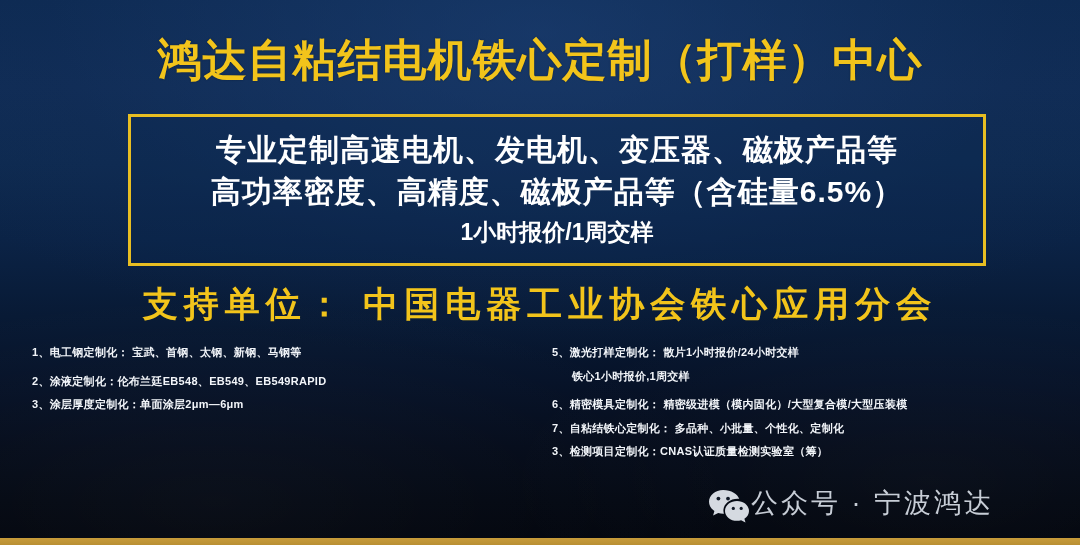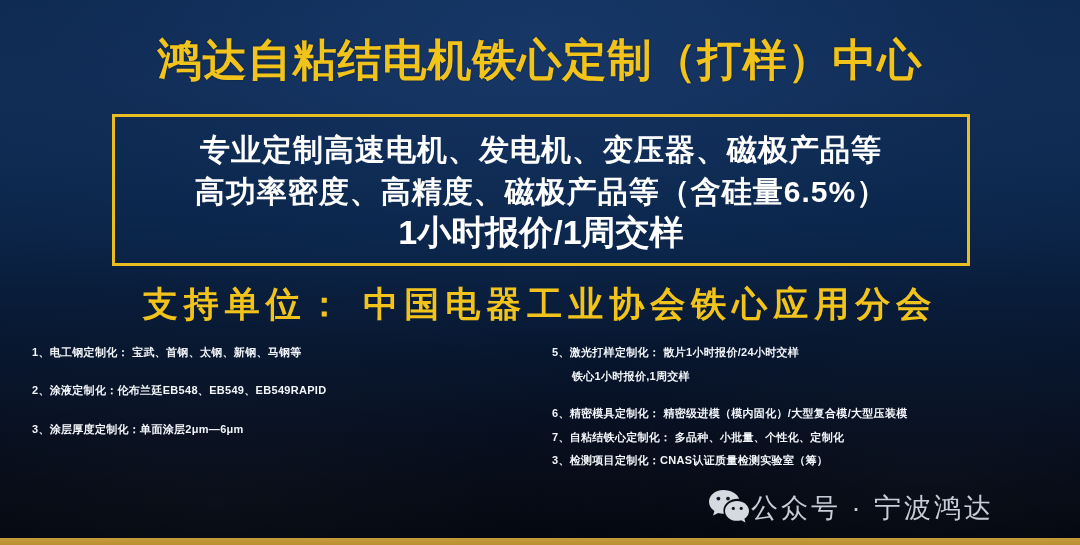--- a/index.html
+++ b/index.html
@@ -48,21 +48,21 @@
     line-height: 60px;
     font-weight: bold;
     color: #F2C41B;
     letter-spacing: 1px;
     white-space: nowrap;
     text-shadow: 0 0 2px rgba(0,0,0,0.35);
   }
 
   .spec-box {
     position: absolute;
-    left: 112px;
+    left: 128px;
     top: 114px;
     width: 858px;
     height: 152px;
     border: 3px solid #E8BE22;
     box-sizing: border-box;
     background: rgba(12,40,78,0.28);
   }
   .spec-lines {
     position: absolute;
     left: 0;
@@ -72,21 +72,21 @@
     color: #FFFFFF;
   }
   .spec-line {
     font-size: 30px;
     line-height: 42px;
     font-weight: bold;
     letter-spacing: 1px;
     white-space: nowrap;
   }
   .spec-line.small {
-    font-size: 34px;
+    font-size: 23px;
     line-height: 38px;
     letter-spacing: 0;
   }
 
   .support-line {
     position: absolute;
     top: 283px;
     left: 0;
     width: 1080px;
     text-align: center;
@@ -118,36 +118,36 @@
     line-height: 23.5px;
     font-weight: bold;
     white-space: nowrap;
     letter-spacing: 0.3px;
   }
   .item .sub {
     display: block;
     padding-left: 20px;
     white-space: nowrap;
   }
-  .gap-1 { margin-top: 14px; }
-  .gap-2 { margin-top: 16px; }
+  .gap-1 { margin-top: 5px; }
+  .gap-2 { margin-top: 0; }
 
   .footer {
     position: absolute;
     left: 0;
     bottom: 7px;
     width: 1080px;
     height: 56px;
   }
   .wechat-block {
     position: absolute;
     right: 86px;
     top: 6px;
     display: flex;
-    align-items: center;
+    align-items: flex-start;
     gap: 0;
   }
   .wechat-icon { display: block; }
   .wechat-text {
     font-size: 27px;
     line-height: 30px;
     color: #C7CDD6;
     letter-spacing: 3px;
     white-space: nowrap;
   }

